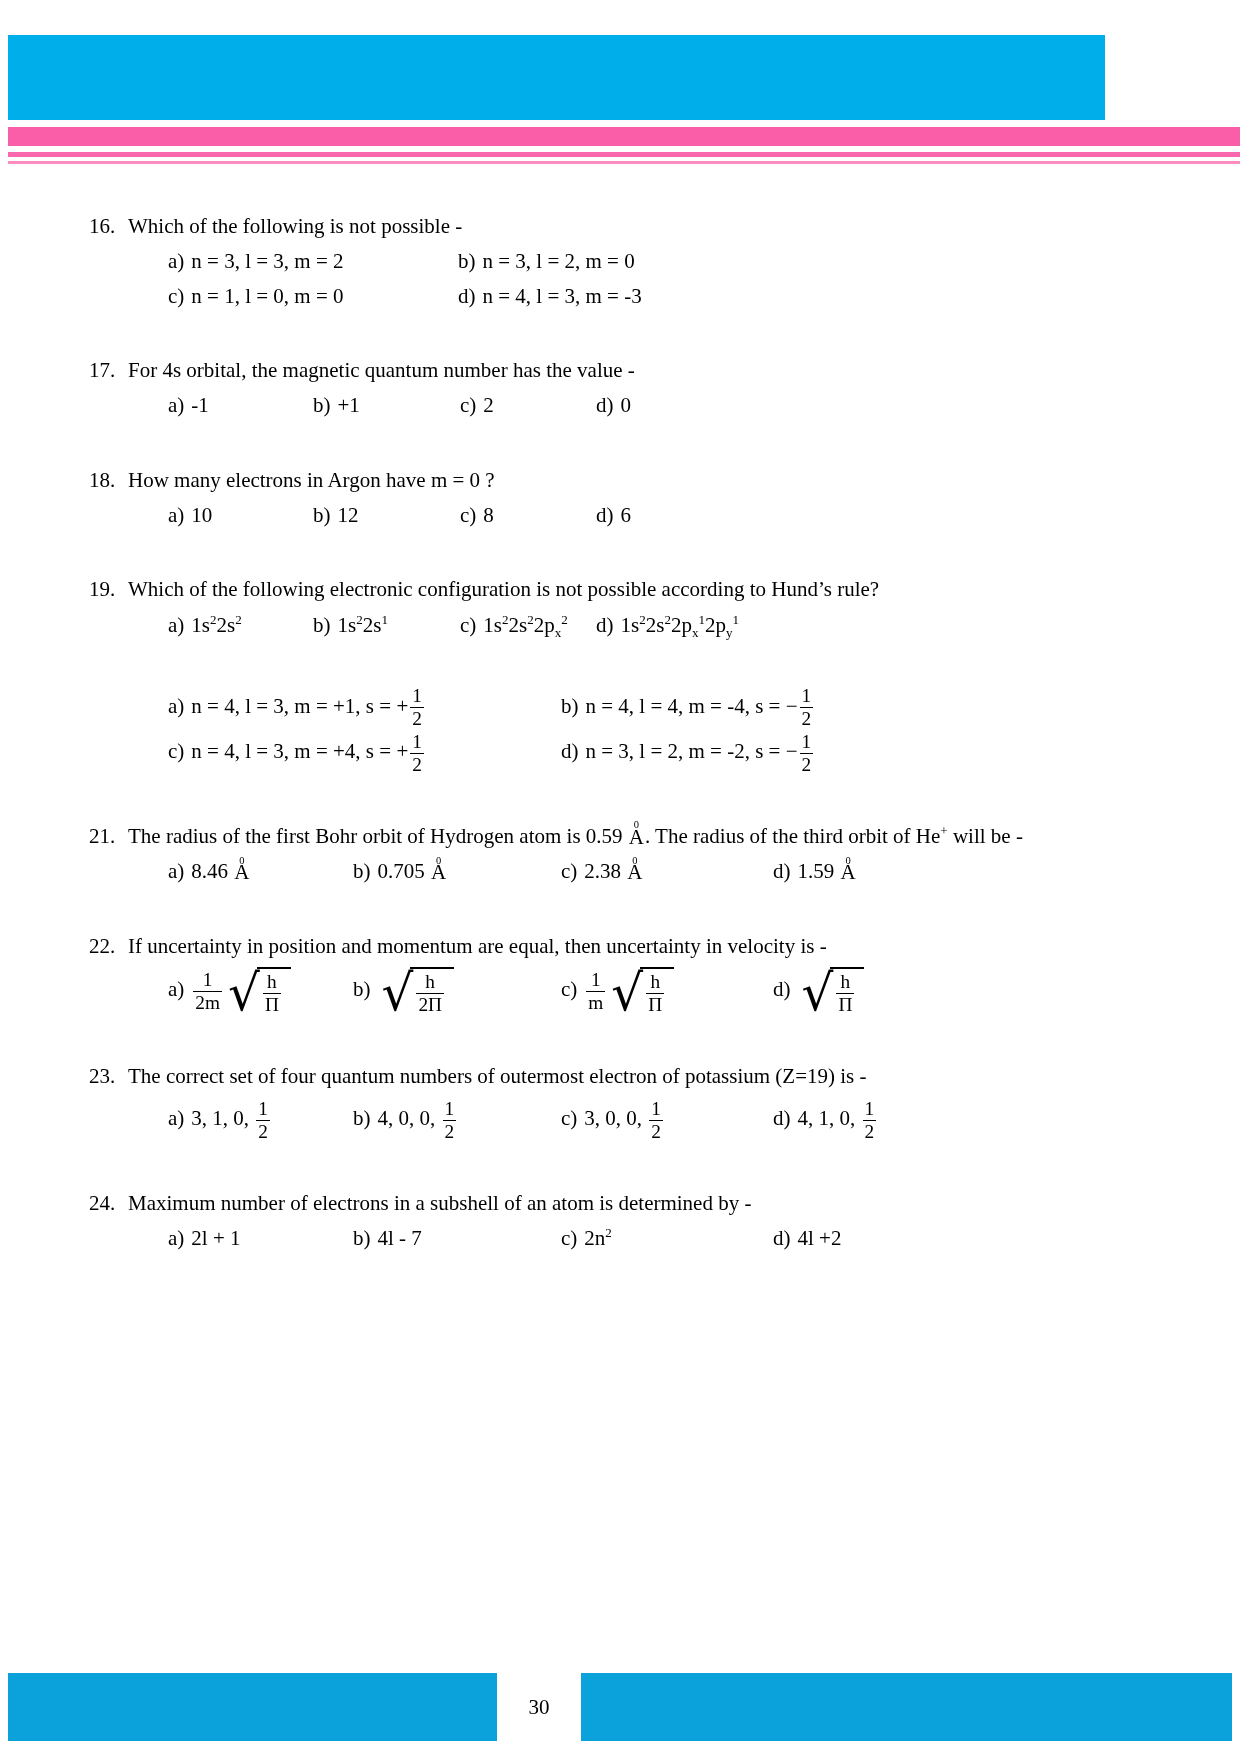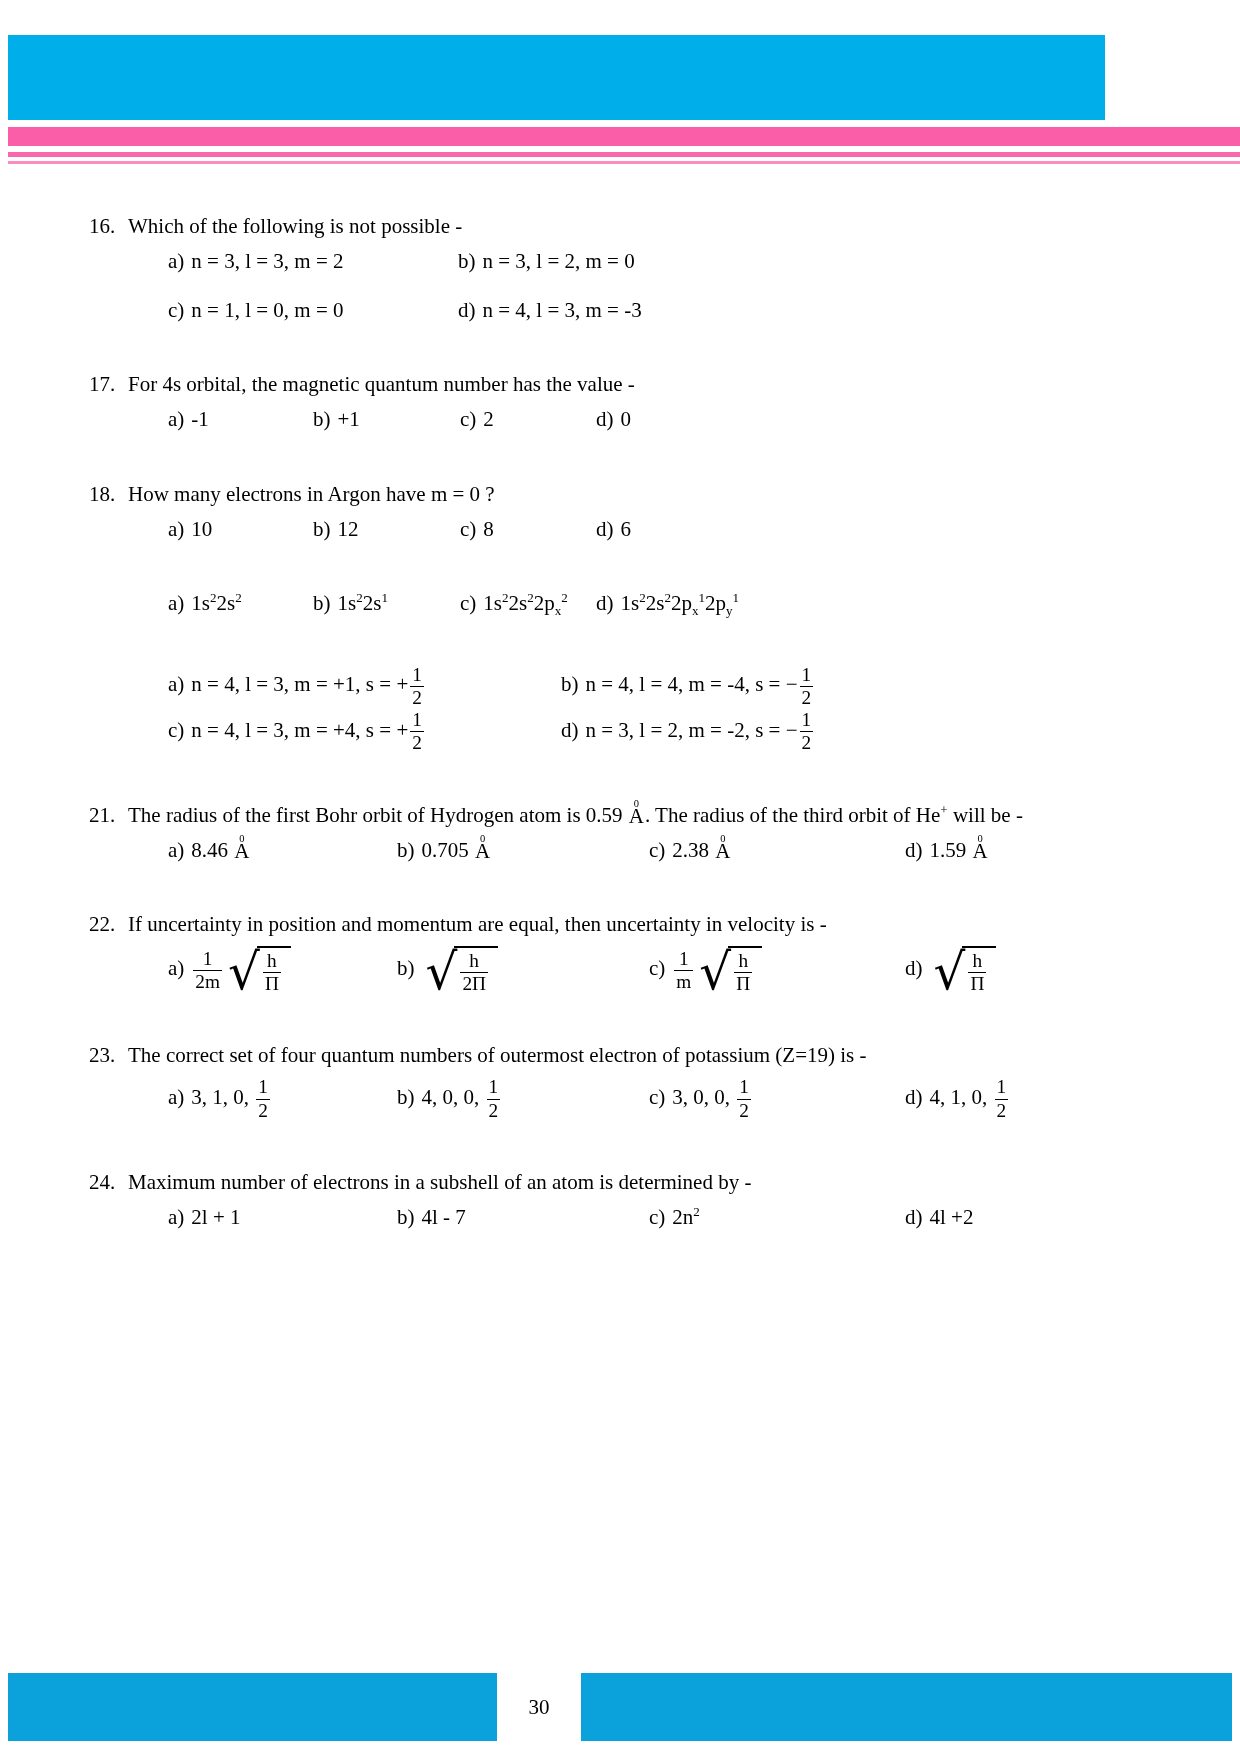--- a/index.html
+++ b/index.html
@@ -19,24 +19,24 @@
 
   
   .content { position:absolute; left:89px; top:212px; width:1064px; }
 
   .question { margin-bottom:46px; }
   .q-head { display:flex; }
   .q-num  { flex:none; width:39px; }
   .q-text { flex:1; }
 
   .options { display:grid; margin-left:79px; margin-top:7px; }
-  .two-col      { grid-template-columns:290px 1fr; row-gap:20px; }
+  .two-col      { grid-template-columns:290px 1fr; row-gap:6px; }
   .two-col-wide { grid-template-columns:393px 1fr; }
   .row-narrow   { grid-template-columns:145px 147px 136px 1fr; }
-  .row-wide     { grid-template-columns:185px 208px 212px 1fr;gap:44px; }
+  .row-wide     { grid-template-columns:185px 208px 212px 1fr; }
 
   .option { display:block; }
   .opt-label { margin-right:7px; }
   .opt-body  { }
 
   
   .sup { font-size:0.62em; vertical-align:super; line-height:0; }
   .sub { font-size:0.62em; vertical-align:sub;   line-height:0; }
 
   .frac {
@@ -105,20 +105,24 @@
         <span class="q-text">How many electrons in Argon have m = 0 ?</span>
       </div>
       <div class="options row-narrow">
         <div class="option"><span class="opt-label">a)</span><span class="opt-body">10</span></div>
         <div class="option"><span class="opt-label">b)</span><span class="opt-body">12</span></div>
         <div class="option"><span class="opt-label">c)</span><span class="opt-body">8</span></div>
         <div class="option"><span class="opt-label">d)</span><span class="opt-body">6</span></div>
       </div>
     </div>
     <div class="question">
+      <div class="q-head">
+        <span class="q-num">19.</span>
+        <span class="q-text">Which of the following electronic configuration is not possible according to Hund’s rule?</span>
+      </div>
       <div class="options row-narrow">
         <div class="option"><span class="opt-label">a)</span><span class="opt-body">1s<span class="sup">2</span>2s<span class="sup">2</span></span></div>
         <div class="option"><span class="opt-label">b)</span><span class="opt-body">1s<span class="sup">2</span>2s<span class="sup">1</span></span></div>
         <div class="option"><span class="opt-label">c)</span><span class="opt-body">1s<span class="sup">2</span>2s<span class="sup">2</span>2p<span class="sub">x</span><span class="sup">2</span></span></div>
         <div class="option"><span class="opt-label">d)</span><span class="opt-body">1s<span class="sup">2</span>2s<span class="sup">2</span>2p<span class="sub">x</span><span class="sup">1</span>2p<span class="sub">y</span><span class="sup">1</span></span></div>
       </div>
     </div>
     <div class="question">
       <div class="options two-col-wide">
         <div class="option"><span class="opt-label">a)</span><span class="opt-body">n = 4, l = 3, m = +1, s = +<span class="frac">

